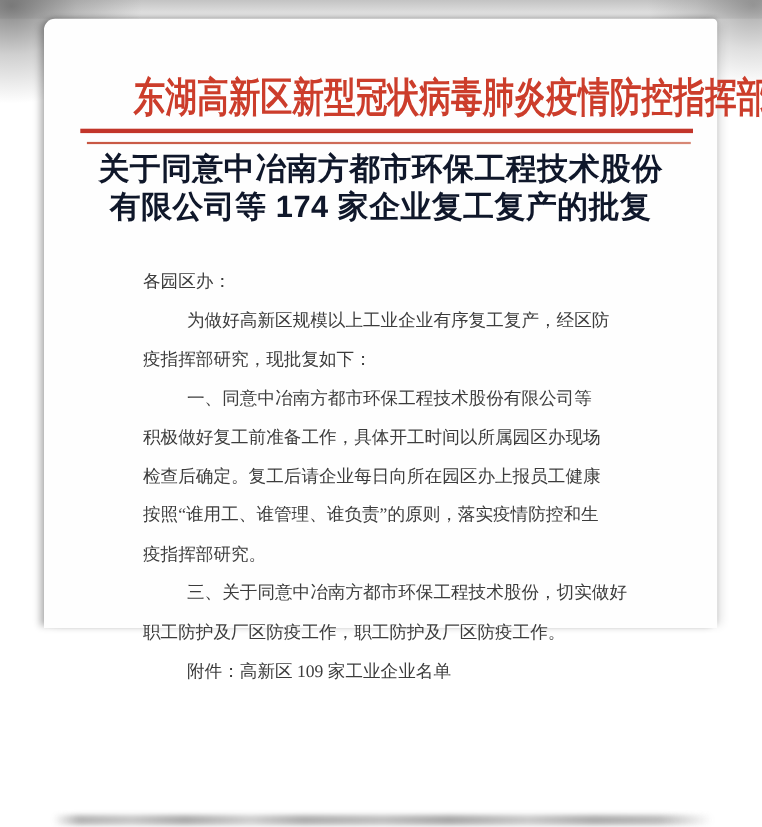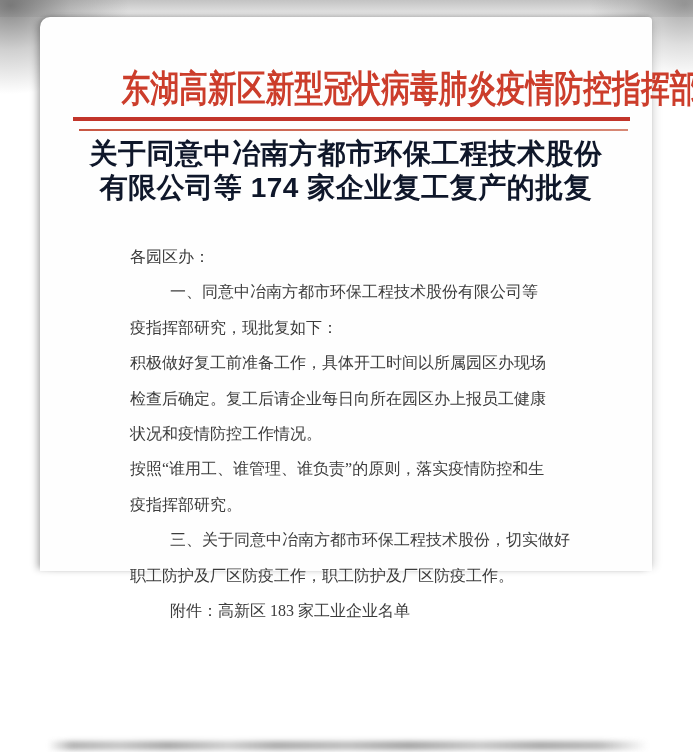--- a/index.html
+++ b/index.html
@@ -101,27 +101,27 @@
     <div class="rule-thick"></div>
     <div class="rule-thin"></div>
 
     <div class="title">
       <div>关于同意中冶南方都市环保工程技术股份</div>
       <div>有限公司等 174 家企业复工复产的批复</div>
     </div>
 
     <div class="docbody">
       <div class="bl">各园区办：</div>
+      <div class="bl indent">为做好高新区规模以上工业企业有序复工复产，经区防</div>
+      <div class="bl">疫指挥部研究，现批复如下：</div>
       <div class="bl indent">一、同意中冶南方都市环保工程技术股份有限公司等</div>
-      <div class="bl">疫指挥部研究，现批复如下：</div>
       <div class="bl">积极做好复工前准备工作，具体开工时间以所属园区办现场</div>
       <div class="bl">检查后确定。复工后请企业每日向所在园区办上报员工健康</div>
-      <div class="bl">状况和疫情防控工作情况。</div>
       <div class="bl">按照“谁用工、谁管理、谁负责”的原则，落实疫情防控和生</div>
       <div class="bl">疫指挥部研究。</div>
       <div class="bl indent">三、关于同意中冶南方都市环保工程技术股份，切实做好</div>
       <div class="bl">职工防护及厂区防疫工作，职工防护及厂区防疫工作。</div>
-      <div class="bl indent">附件：高新区 183 家工业企业名单</div>
+      <div class="bl indent">附件：高新区 109 家工业企业名单</div>
     </div>
   </div>
 
   <div class="bottom-blur"></div>
 </div>
 
 </body></html>

